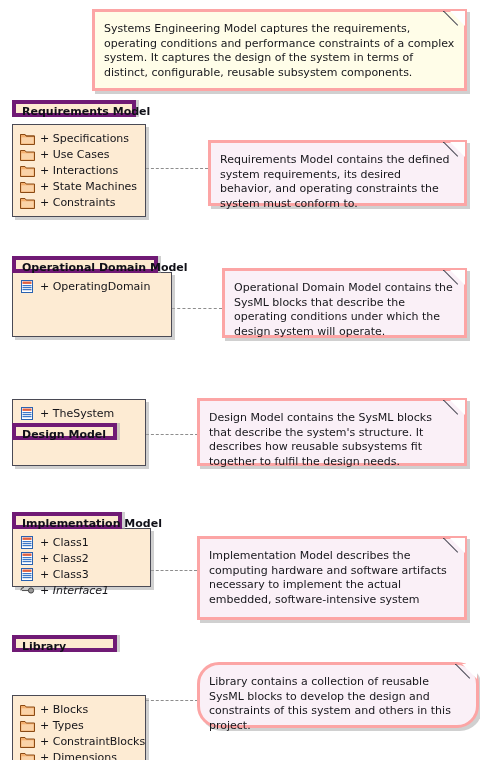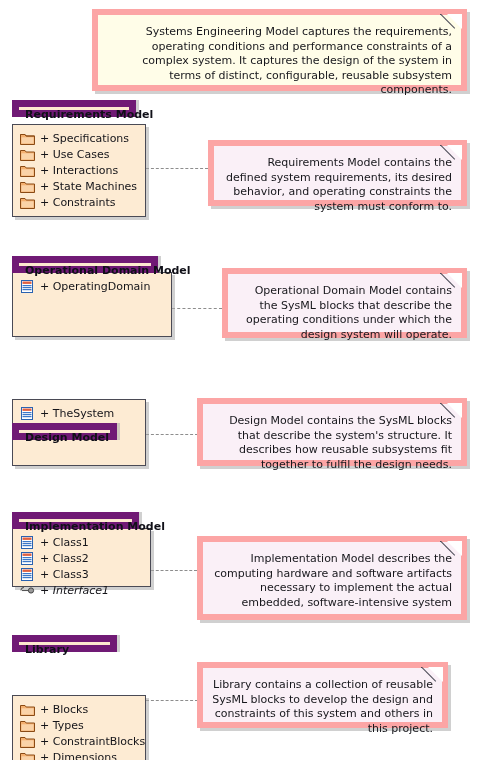--- a/index.html
+++ b/index.html
@@ -20,24 +20,23 @@
     position: absolute;
     left: 0; top: 0;
     width: 480px;
     height: 760px;
   }
 
   
   .note {
     position: absolute;
     box-sizing: border-box;
-    border: 6px solid #fca5a5;
+    border: 3px solid #fca5a5;
     background: #fffde8;
     box-shadow: 3px 3px 0 0 rgba(170,170,170,0.55);
-    text-align: right;
   }
   .note.pink {
     background: #faf0f7;
   }
   .note .fold-tri {
     position: absolute;
     top: -1px;
     right: -1px;
     width: 0;
     height: 0;
@@ -78,21 +77,21 @@
   
   .pkg {
     position: absolute;
   }
   .pkg-tab {
     position: absolute;
     left: 0;
     top: 0;
     box-sizing: border-box;
     height: 17px;
-    border: 7px solid #701a75;
+    border: 4px solid #701a75;
     background: #fdead0;
     font-weight: bold;
     font-size: 11px;
     color: #101018;
     line-height: 15px;
     padding-left: 6px;
     padding-right: 6px;
     white-space: nowrap;
     box-shadow: 3px 0 0 0 rgba(170,170,170,0.55);
     z-index: 2;
@@ -272,21 +271,21 @@
 
   <div class="note pink" style="left:197px; top:398px; width:270px; height:68px;">
     <div class="fold-tri"></div>
     <div class="fold-line"></div>
     <div class="note-text">Design Model contains the SysML blocks that describe the system's structure. It describes how reusable subsystems fit together to fulfil the design needs.</div>
   </div>
 
   <div class="conn" style="left:151px; top:570px; width:46px;"></div>
 
   <div class="pkg" style="left:12px; top:512px;">
-    <div class="pkg-tab" style="width:127px;">Implementation Model</div>
+    <div class="pkg-tab" style="width:110px;">Implementation Model</div>
     <div class="pkg-body" style="top:16px; width:139px; height:59px;text-align:right;">
       <div class="pkg-items">
 
         <div class="pkg-item">
           <span class="ico ico-block">
             <svg width="15" height="13" viewBox="0 0 15 13">
               <rect x="1.5" y="0.5" width="11" height="12" fill="#ffffff" stroke="#2a62b0" stroke-width="1"></rect>
               <rect x="2.5" y="1.5" width="9" height="2.4" fill="#e06040"></rect>
               <rect x="2.5" y="5" width="9" height="1.2" fill="#3c78c8"></rect>
               <rect x="2.5" y="7" width="9" height="1.2" fill="#3c78c8"></rect>
@@ -397,19 +396,19 @@
               <rect x="1.5" y="5.3" width="12" height="6.2" fill="#fad3a8" stroke="none"></rect>
             </svg>
           </span>
           <span class="lbl">+ Units</span>
         </div>
 
       </div>
     </div>
   </div>
 
-  <div class="note pink" style="left:197px; top:662px; width:251px; height:66px;">
+  <div class="note pink" style="left:197px; top:662px; width:282px; height:66px;border-radius:22px;">
     <div class="fold-tri"></div>
     <div class="fold-line"></div>
     <div class="note-text">Library contains a collection of reusable SysML blocks to develop the design and constraints of this system and others in this project.</div>
   </div>
 
 </div>
 
 </body></html>

